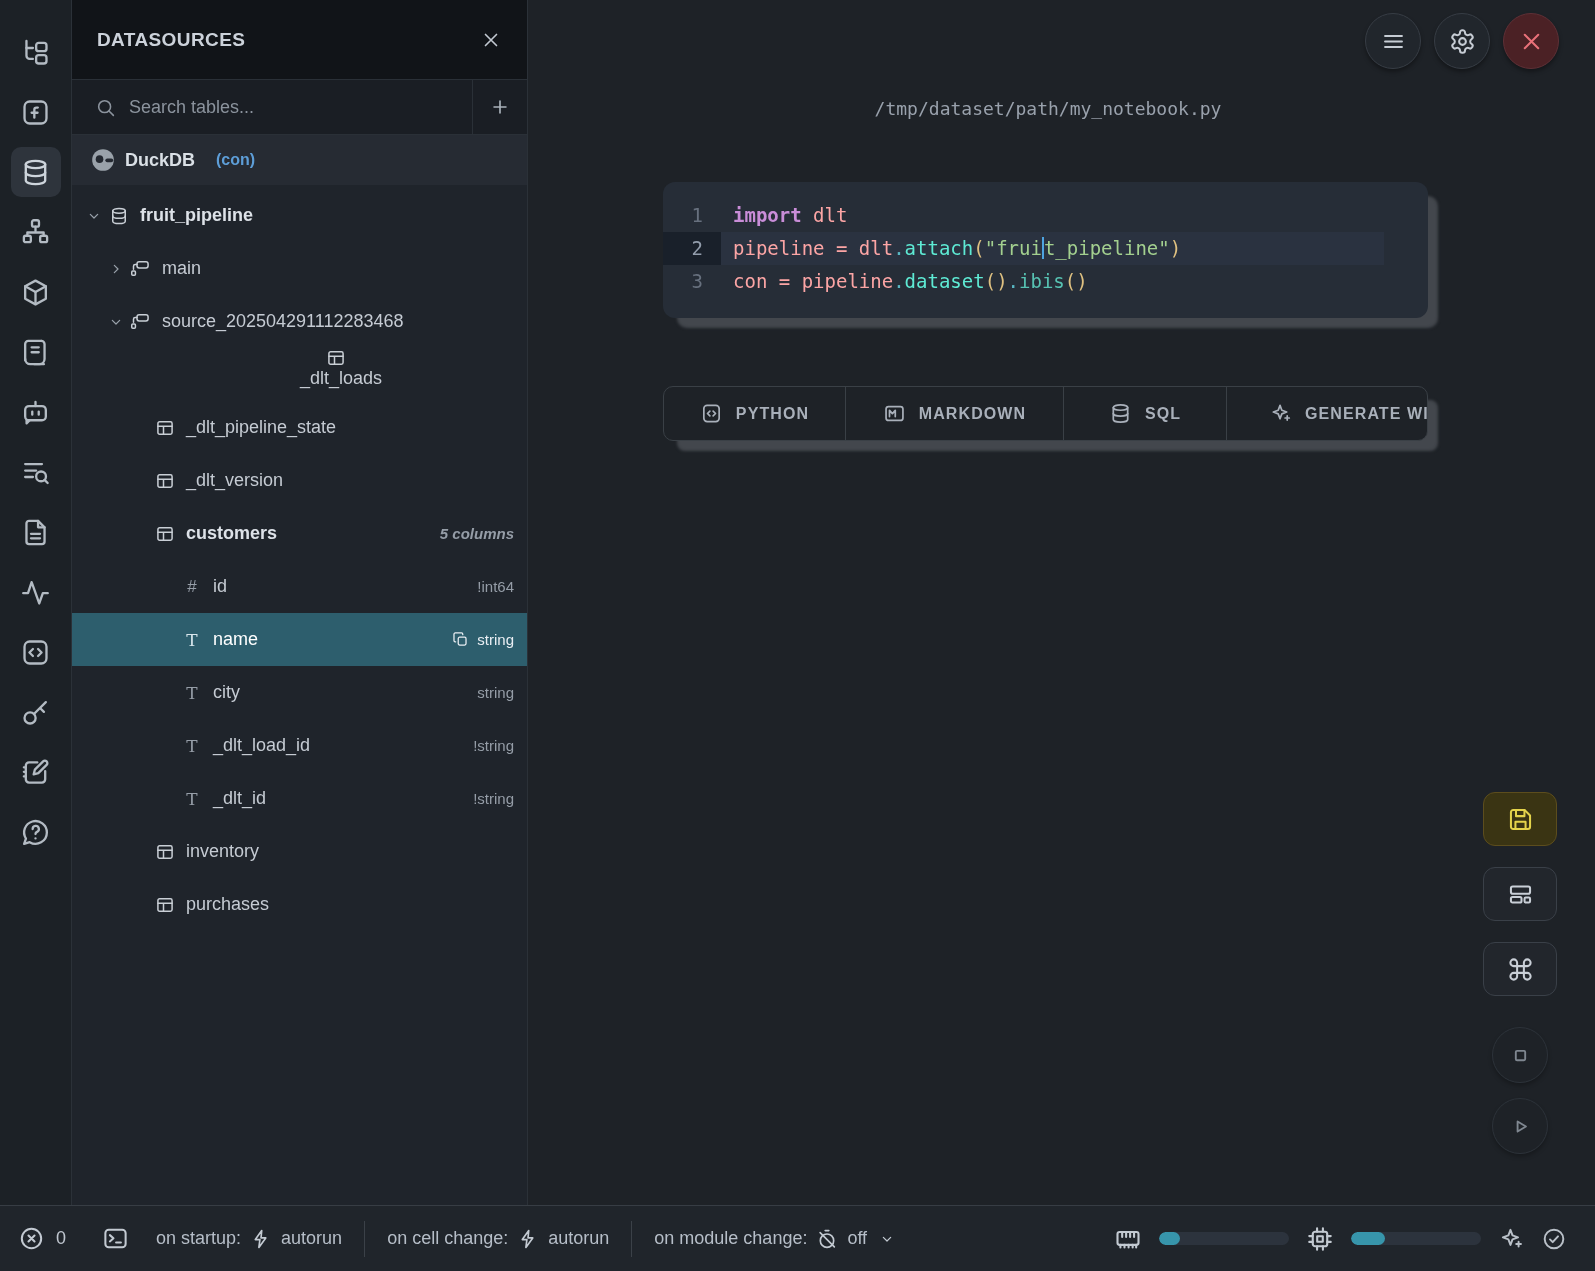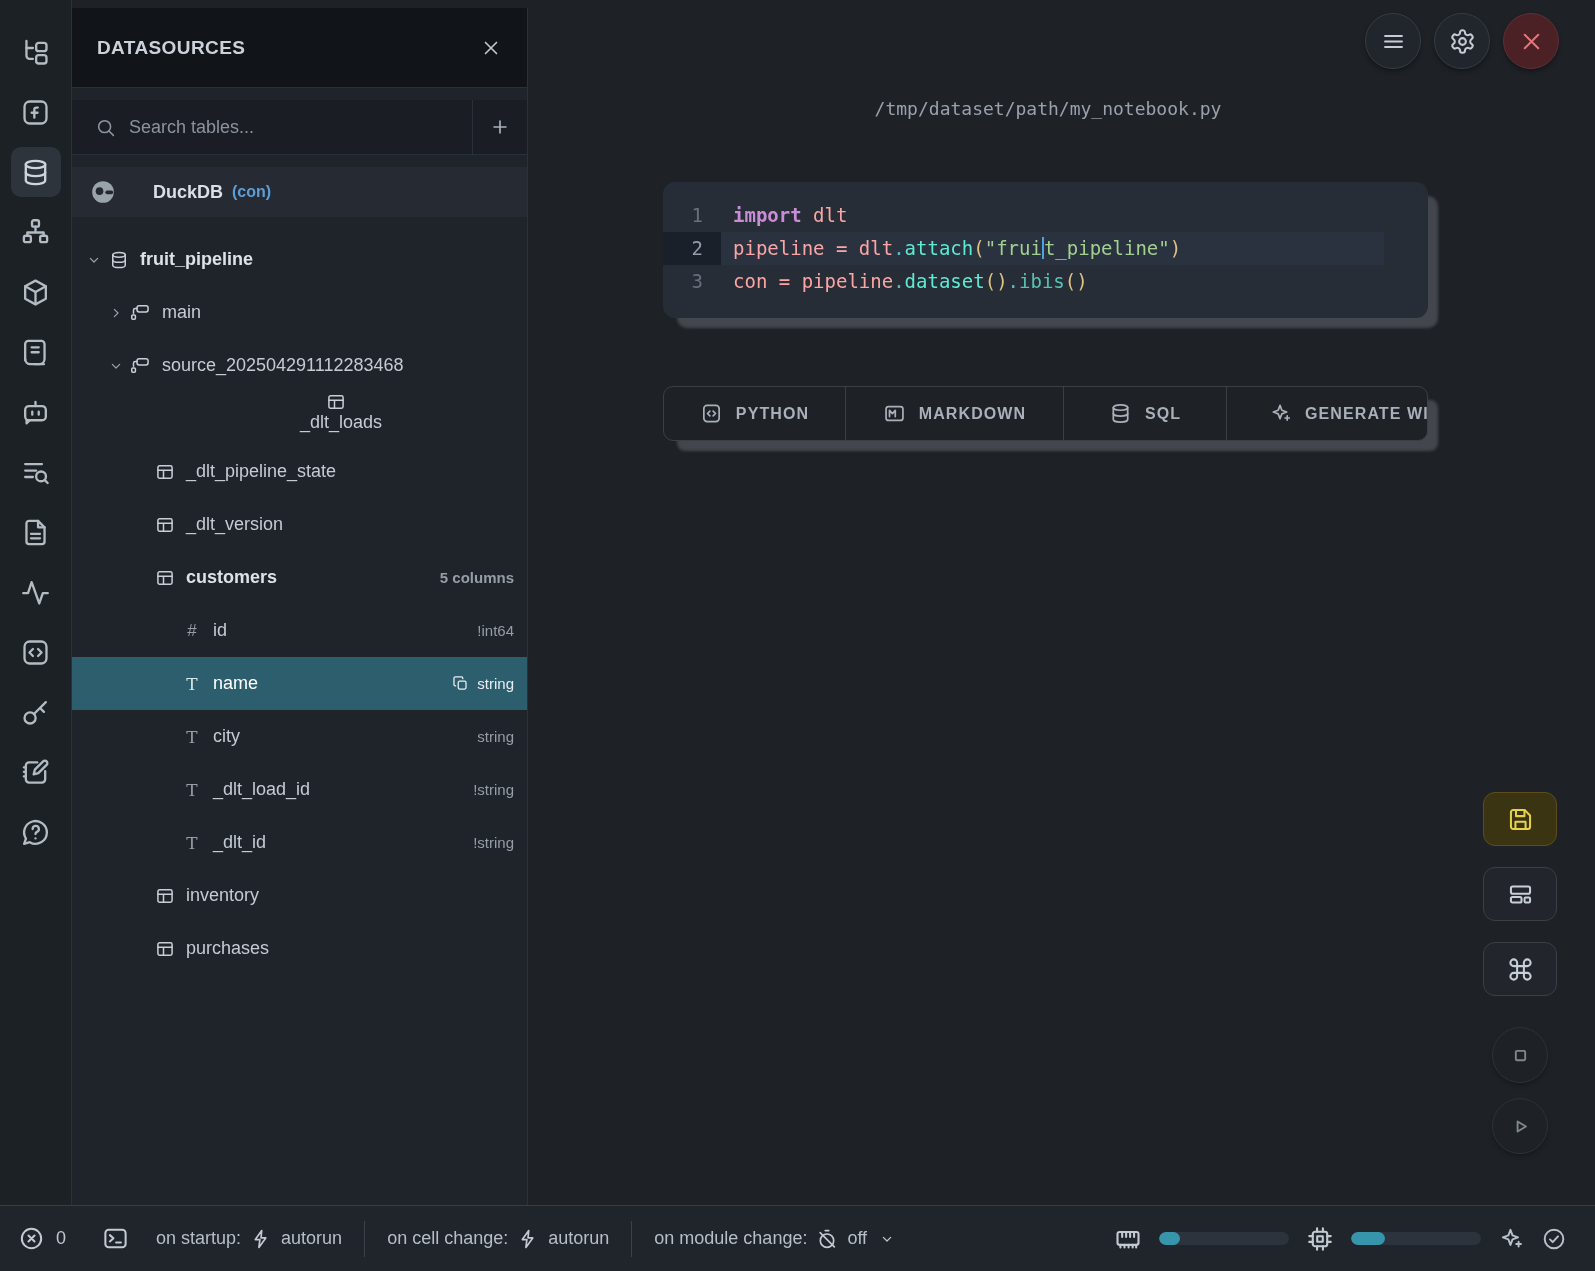--- a/index.html
+++ b/index.html
@@ -16,58 +16,58 @@
     display:flex; flex-direction:column; align-items:center; padding-top:27px; gap:10px;
   }
   .slot { width:50px; height:50px; border-radius:10px; display:flex; align-items:center;
     justify-content:center; color:#b3bbc3; background:none; border:none; flex:none; }
   .slot.selected { background:#2e343c; color:#cdd4db; }
   .slot .ic { width:31px; height:31px; }
   
   .ic { display:inline-flex; width:20px; height:20px; flex:none; }
   .ic svg { width:100%; height:100%; display:block; }
   
-  .panel { position:absolute; left:72px; top:8px; width:456px; bottom:66px;
-    background:#1f242b; border-right:1px solid #2b3138; display:flex; flex-direction:column;gap:12px; }
+  .panel { position:absolute; left:72px; top:0; width:456px; bottom:66px;
+    background:#1f242b; border-right:1px solid #2b3138; display:flex; flex-direction:column; }
   .panel-header { flex:0 0 80px; background:#111418; border-bottom:1px solid #2a3037;
     display:flex; align-items:center; padding:0 25px; }
   .panel-header h1 { font-size:19px; font-weight:700; letter-spacing:.4px; color:#ccd2da; }
   .icon-btn { margin-left:auto; background:none; border:none; color:#c2c9d1; display:flex; }
   .icon-btn .ic { width:22px; height:22px; }
   .search-row { flex:0 0 55px; background:#1a1e24; border-bottom:1px solid #2a3037;
     display:flex; align-items:stretch; }
   .search-box { flex:1; display:flex; align-items:center; gap:13px; padding-left:23px; min-width:0; }
   .search-box .ic { width:21px; height:21px; color:#8b939d; }
   .search-box input { flex:1; min-width:0; background:none; border:none; outline:none;
     color:#c9cfd7; font-size:18px; font-family:inherit; }
   .search-box input::placeholder { color:#8b939d; }
   .plus-cell { width:55px; border:none; border-left:1px solid #2a3037; background:none;
     color:#aab2bb; display:flex; align-items:center; justify-content:center; }
   .plus-cell .ic { width:22px; height:22px; }
   .conn-row { flex:0 0 50px; background:#262b33; display:flex; align-items:center;
     padding-left:18px; gap:9px; border:none; width:100%; text-align:left; }
   .conn-row .ic { width:26px; height:26px; }
-  .conn-name { font-size:18px; font-weight:700; color:#dae0e6;margin-left:28px; }
-  .conn-var { font-size:16px; font-weight:700; color:#5d9ed8; }
+  .conn-name { font-size:18px; font-weight:700; color:#dae0e6; }
+  .conn-var { font-size:16px; font-weight:700; color:#5d9ed8;margin-left:12px; }
   #tree { flex:1; overflow:hidden; padding-top:4px; }
   .row { height:53px; display:flex; align-items:center; position:relative;
     font-size:18px; color:#c5cbd3; width:100%; background:none; border:none; text-align:left; }
   .row.selected { background:#2d5e6d; color:#fff; }
   .row .chev { width:16px; height:16px; color:#99a1aa; margin-right:7px; }
   .row .nic { width:20px; height:20px; margin-right:11px; color:#c9cfd6; }
   .row .glyph { width:20px; margin-right:11px; text-align:center; font-size:17px;
     color:#969ea8; flex:none; line-height:20px; }
   .row .glyph.serif { font-family:"DejaVu Serif", serif; }
   .row.selected .glyph { color:#d8e6ec; }
   .row .lbl { white-space:nowrap; }
   .row.bold .lbl { font-weight:700; color:#dde2e8; }
   .row.selected .lbl { color:#ffffff; }
   .row .meta { position:absolute; right:13px; font-size:15px; color:#959da7;
     display:flex; align-items:center; gap:8px; }
-  .row.bold .meta { font-weight:700; }
+  .row.bold .meta { font-weight:700;font-style:italic; }
   .row.selected .meta { color:#e9eef3; font-weight:400; }
   .row .meta .ic { width:17px; height:17px; }
   
   .win-controls { position:absolute; top:13px; right:36px; display:flex; gap:13px; }
   .circle-btn { width:56px; height:56px; border-radius:50%; background:#21262c;
     border:1px solid #373d45; color:#c6ccd4; display:flex; align-items:center;
     justify-content:center; box-shadow:0 3px 4px rgba(0,0,0,.35); }
   .circle-btn .ic { width:27px; height:27px; }
   .circle-btn.danger { background:#4b2125; border-color:#5e3036; color:#e97179; }
   

